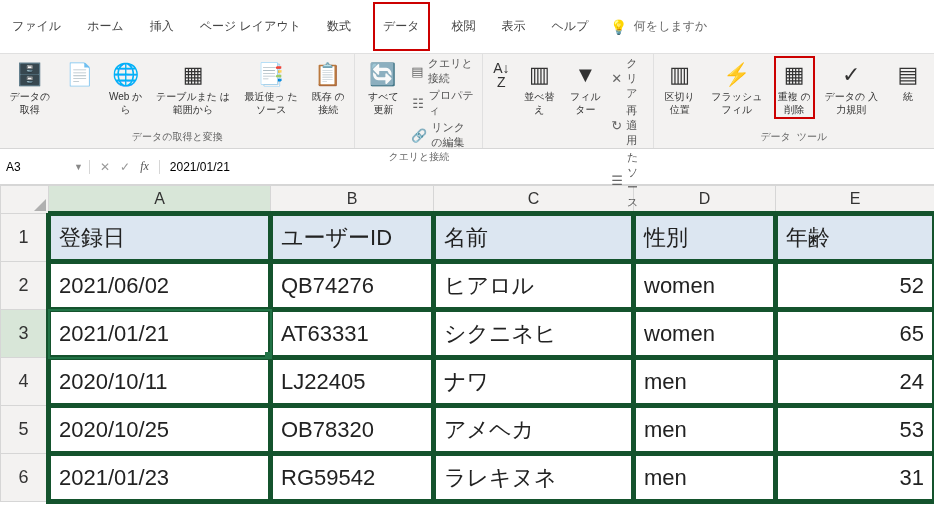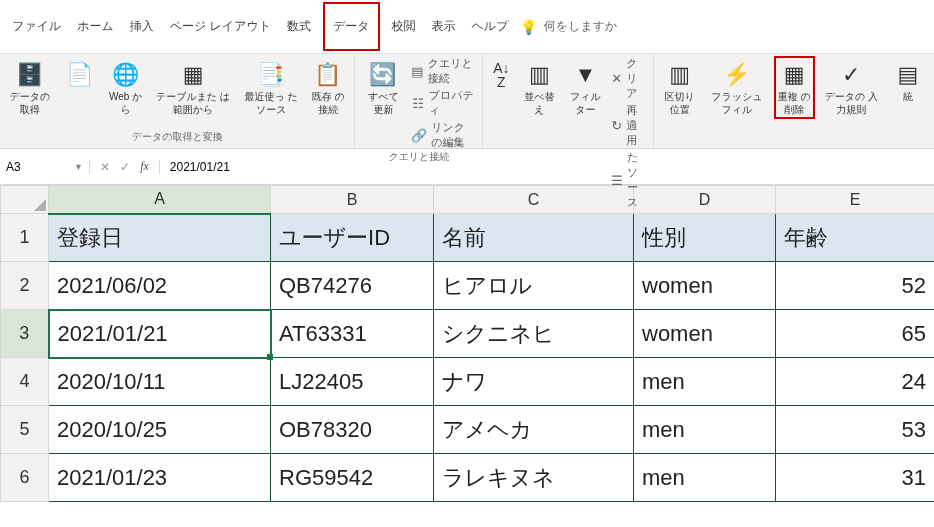--- a/index.html
+++ b/index.html
@@ -7,21 +7,21 @@
       font-family: "Yu Gothic", "Meiryo", sans-serif;
       font-size: 12px;
       background: #fff;
       width: 934px;
       overflow: hidden;
     }
     .menubar {
       display: flex;
       align-items: center;
       padding: 2px 8px;
-      gap: 8px;
+      gap: 18px;
       background: #fff;
       border-bottom: 1px solid #e0e0e0;
       font-size: 12px;
     }
     .menubar-item {
       color: #444;
       cursor: pointer;
       padding: 3px 4px;
     }
     .menubar-item.highlight {
@@ -146,21 +146,21 @@
       text-align:center;
       color:#333;
       font-size:18px;
       height:48px;
     }
     .grid td.rowhead.active{
       background:#d8e6d8;
       border-right:2px solid #217346;
     }
     .grid td.cell{
-      border:1px solid #14532d;
+      border:5px solid #14532d;
       padding: 0 8px;
       font-size:22px;
       color:#222;
       height:48px;
     }
     .grid tr.header-row td.cell{
       background:#dce6f1;
     }
     .grid td.cell.right{ text-align:right; }
     .grid td.cell.active{
@@ -308,20 +308,21 @@
       <div class="rbtn">
           <span class="ricon">✓</span>
           <span>データの
 入力規則</span>
         </div>
       <div class="rbtn">
           <span class="ricon">▤</span>
           <span>統</span>
         </div>
     </div>
+    <div class="group-label">データ ツール</div>
   </div>
 </div>
 
 <div class="formula-bar">
   <div class="namebox">
     <span>A3</span>
     <span class="v-caret">▼</span>
   </div>
   <div class="fb-btns">
     <span>✕</span>

